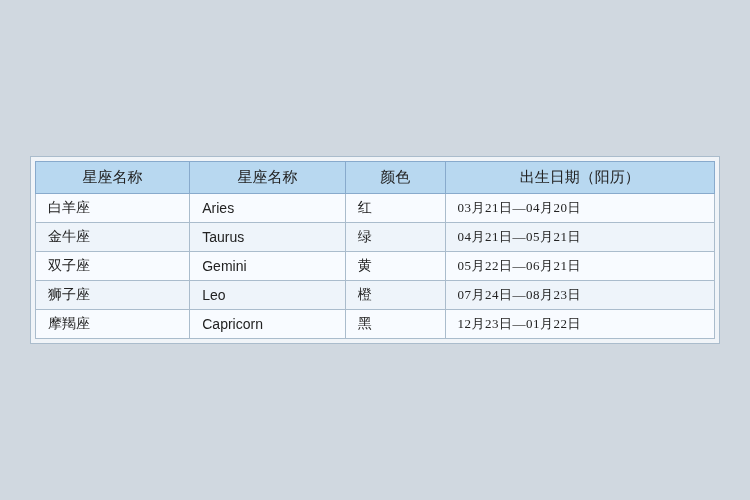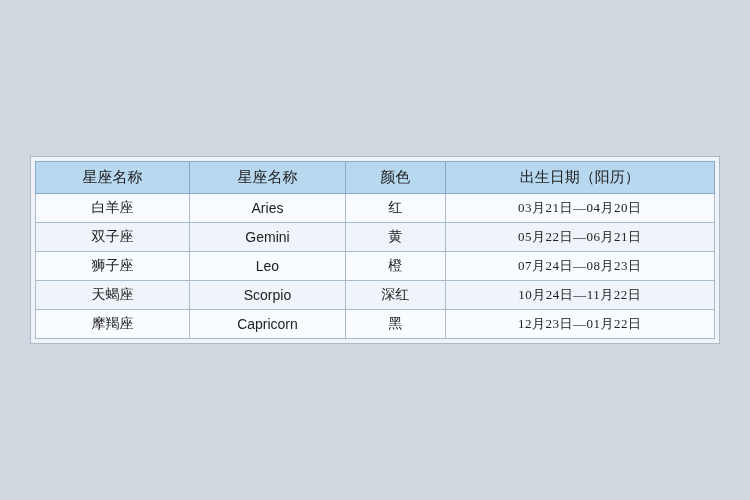--- a/index.html
+++ b/index.html
@@ -35,21 +35,20 @@
       padding: 6px 12px;
       text-align: center;
       font-size: 15px;
       font-weight: normal;
       color: #222;
     }
 
     tbody tr td {
       border: 1px solid #aabccc;
       padding: 5px 12px;
-      text-align: center;
       font-size: 14px;
       color: #222;
       background-color: #f8fbff;
     }
 
     tbody tr:nth-child(even) td {
       background-color: #eef4fa;
     }
 
     tbody tr td:nth-child(2) {
@@ -78,38 +77,38 @@
       </tr>
     </thead>
     <tbody id="table-body">
     <tr>
           <td>白羊座</td>
           <td>Aries</td>
           <td>红</td>
           <td>03月21日—04月20日</td>
         </tr>
         <tr>
+          <td>金牛座</td>
+          <td>Taurus</td>
+          <td>绿</td>
+          <td>04月21日—05月21日</td>
+        </tr>
+        <tr>
           <td>双子座</td>
           <td>Gemini</td>
           <td>黄</td>
           <td>05月22日—06月21日</td>
         </tr>
         <tr>
           <td>狮子座</td>
           <td>Leo</td>
           <td>橙</td>
           <td>07月24日—08月23日</td>
         </tr>
         <tr>
-          <td>天蝎座</td>
-          <td>Scorpio</td>
-          <td>深红</td>
-          <td>10月24日—11月22日</td>
-        </tr>
-        <tr>
           <td>摩羯座</td>
           <td>Capricorn</td>
           <td>黑</td>
           <td>12月23日—01月22日</td>
         </tr>
       </tbody>
   </table>
 </div>
 
 </body></html>

